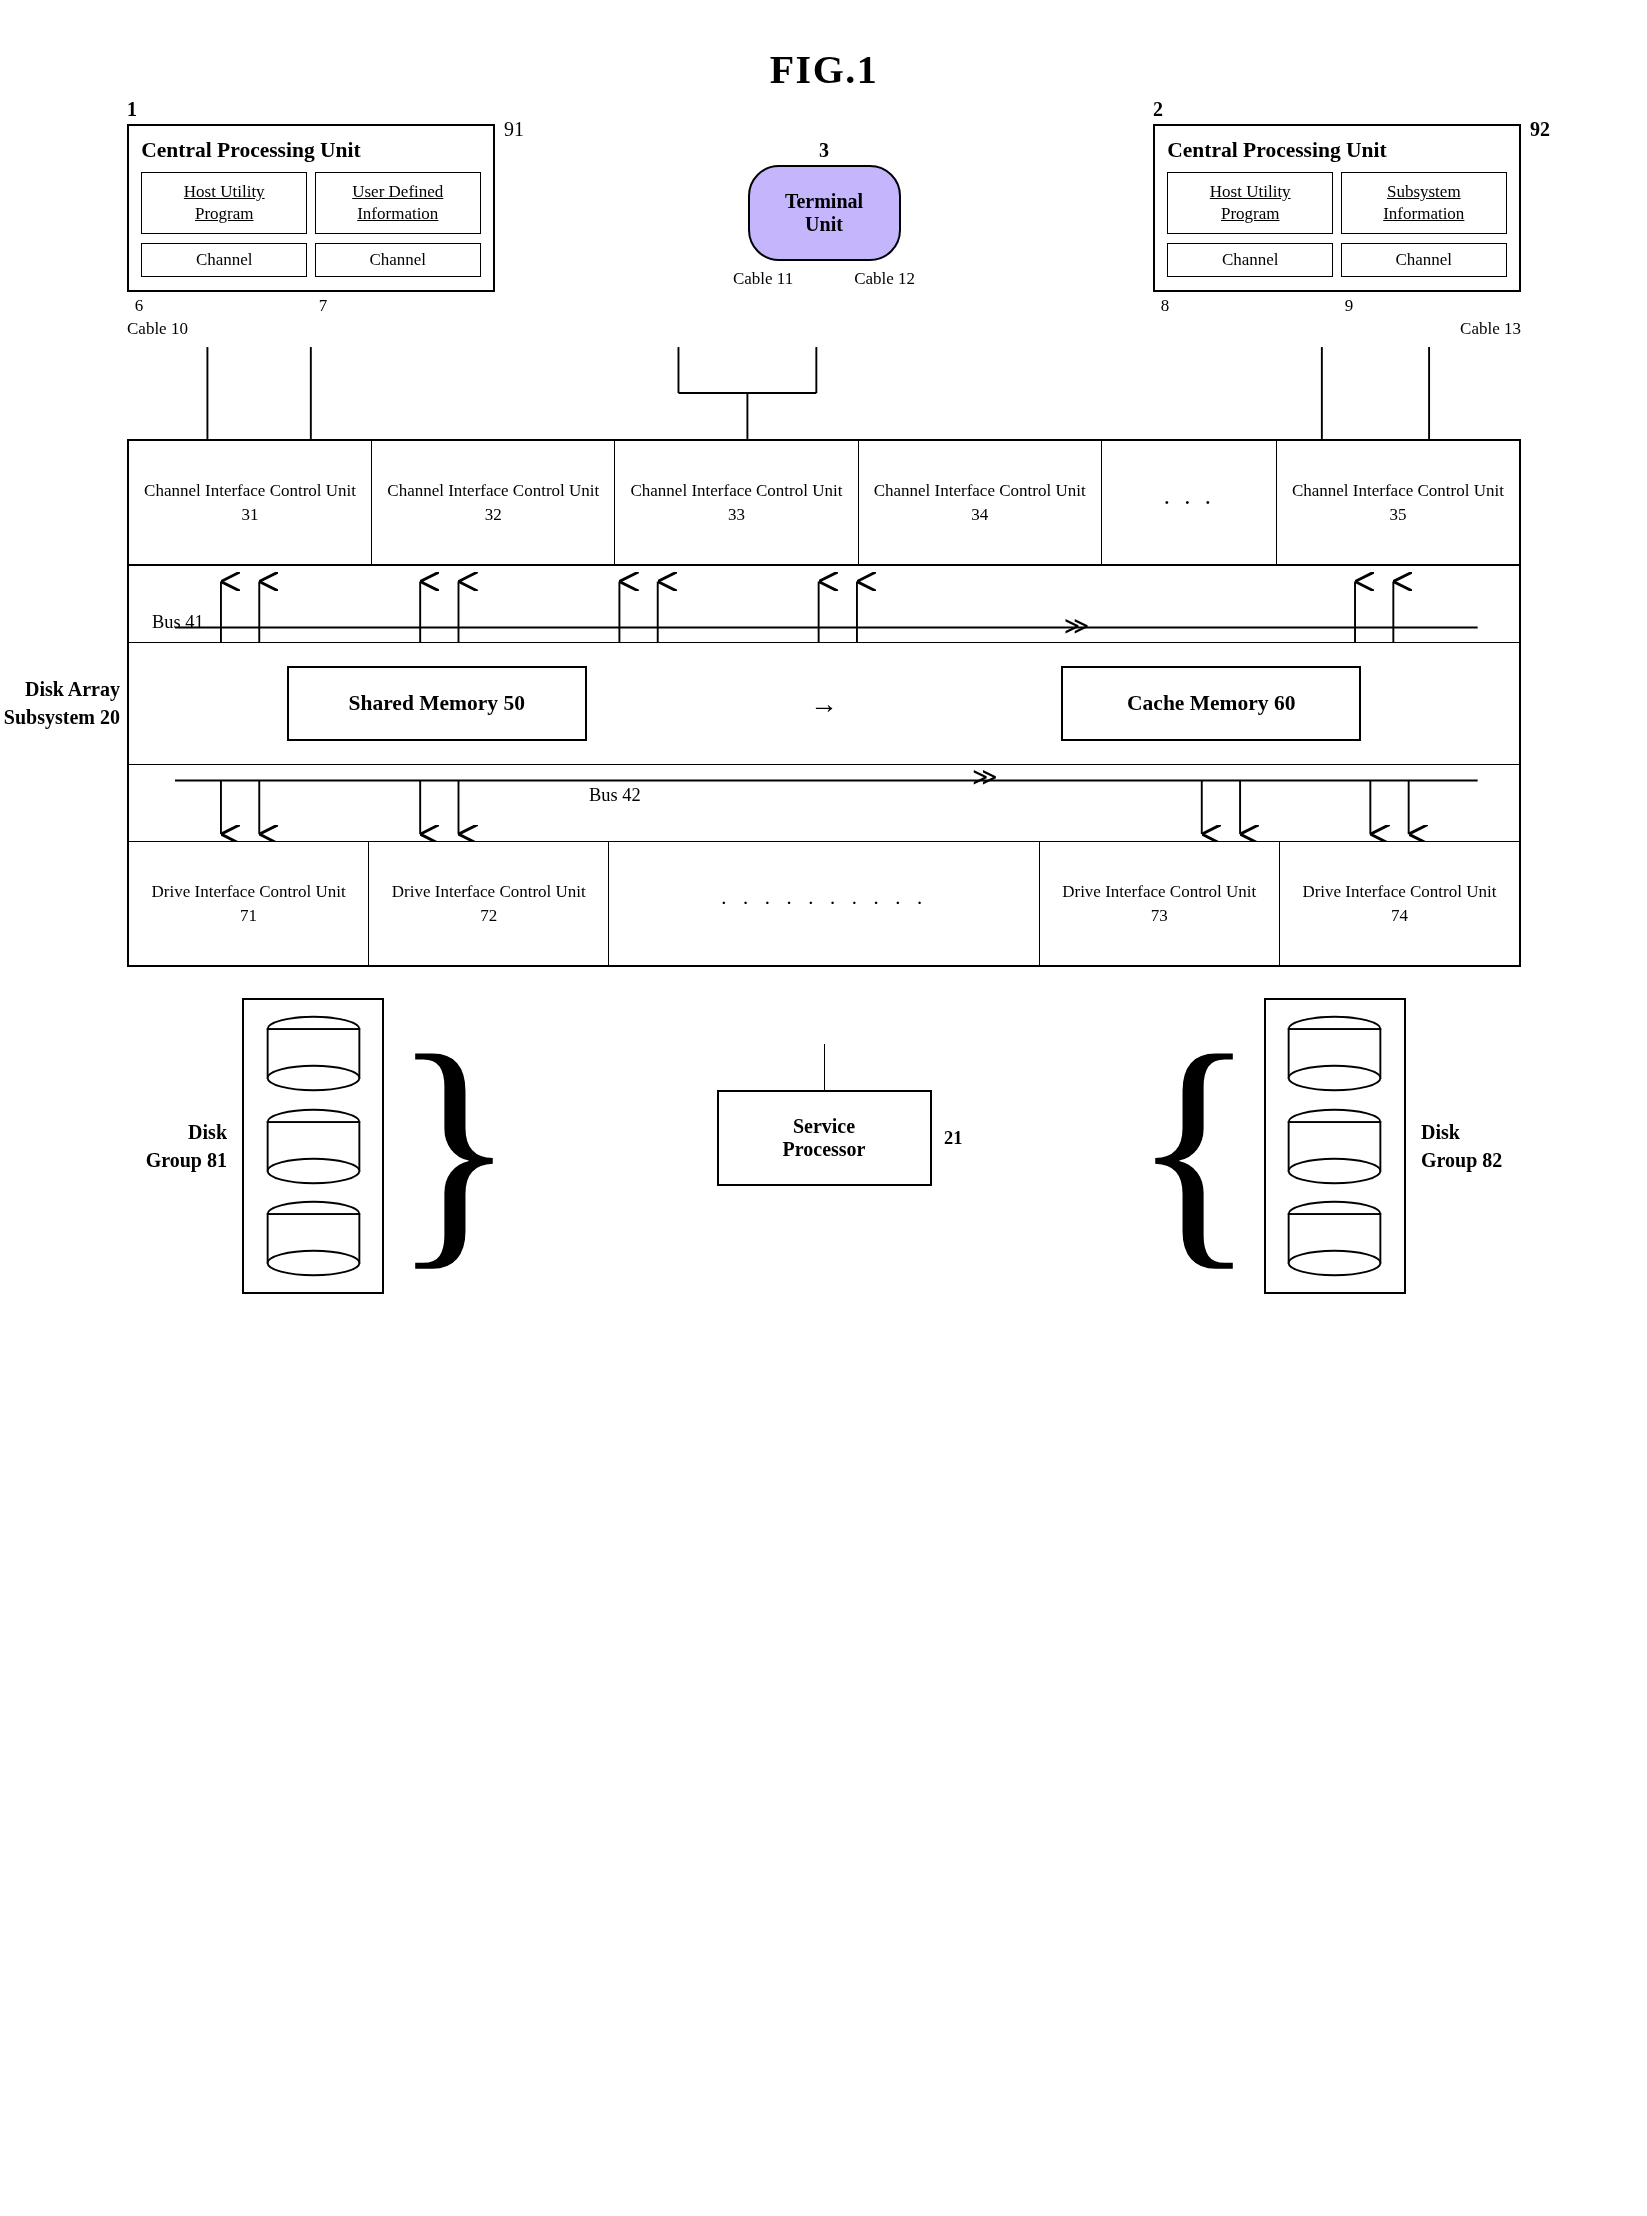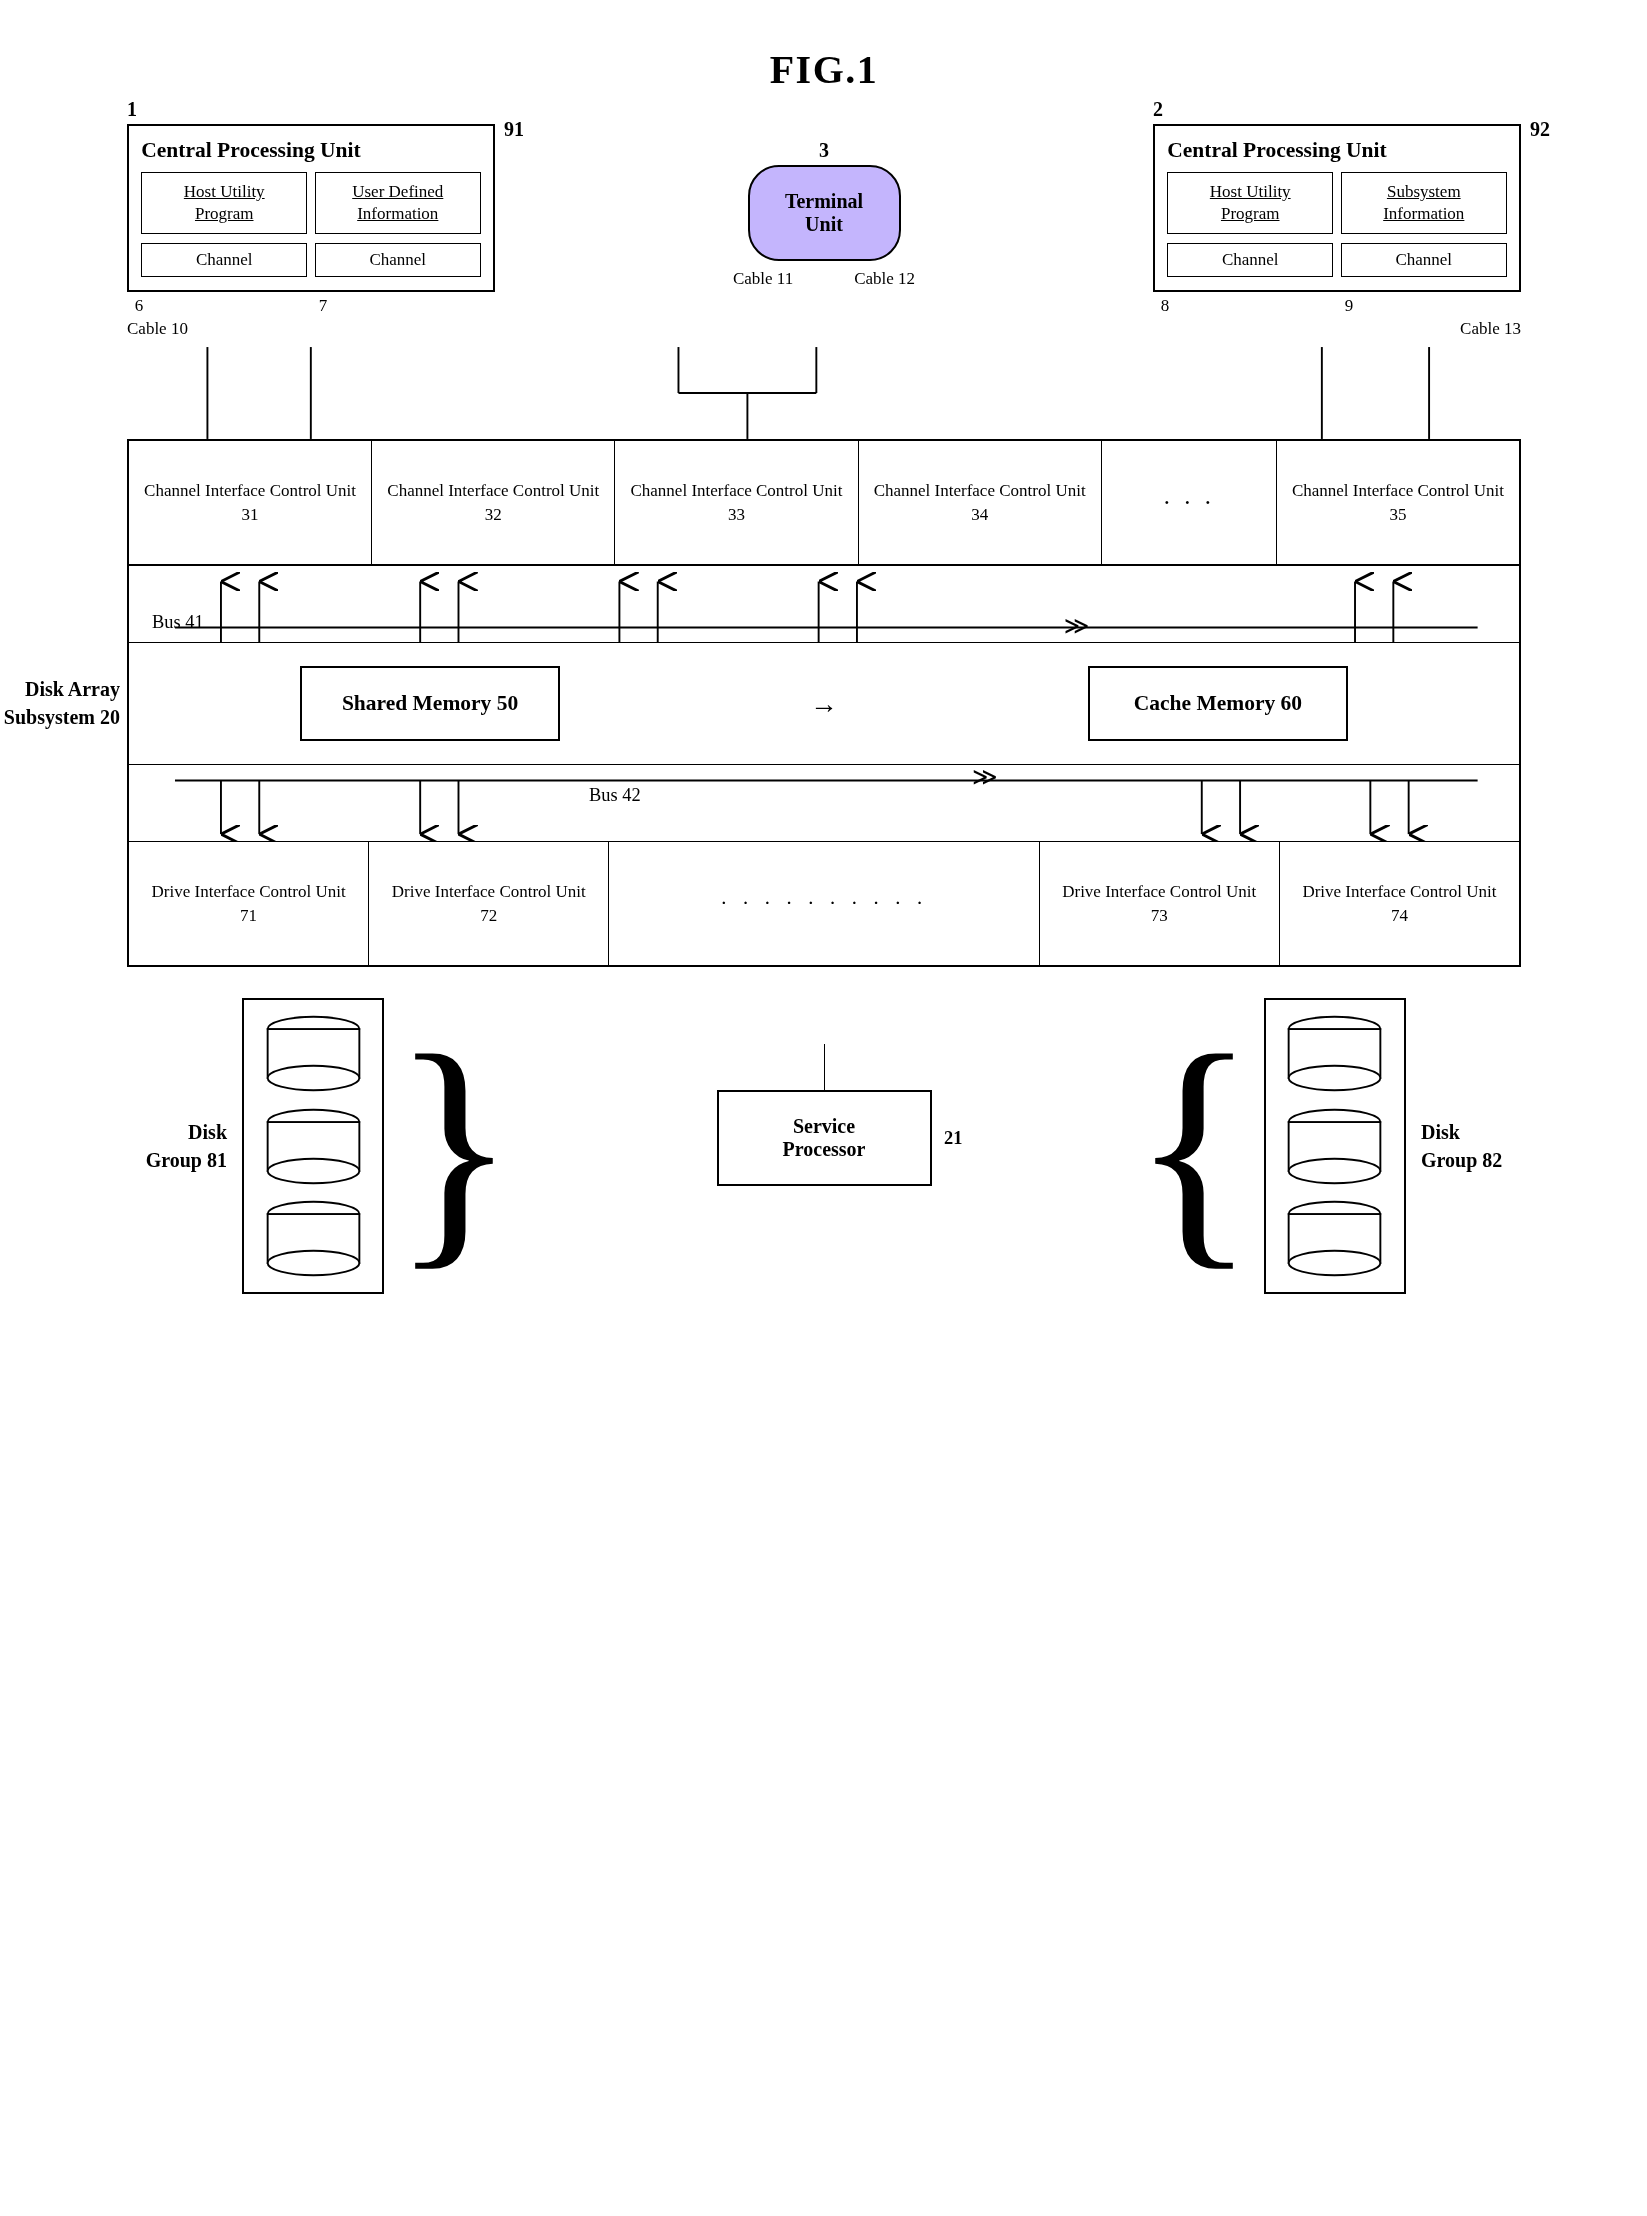--- a/index.html
+++ b/index.html
@@ -145,21 +145,21 @@
       letter-spacing: 3.1px;
       border-right: 1.5px solid #000;
     }
 
     .memory-box {
       border: 2.3px solid #000;
       padding: 23px 38px;
       font-size: 21.5px;
       font-weight: bold;
       text-align: center;
-      width: 260px;
+      width: 300px;
     }
 
     
     .diuc-row {
       display: flex;
       border-top: 1.5px solid #000;
     }
 
     .diuc-box {
       border-right: 1.5px solid #000;
@@ -211,21 +211,21 @@
       <div class="cpu-box">
         <div class="cpu-label">Central Processing Unit</div>
         <div class="cpu-inner-row">
           <div class="cpu-inner-box">Host Utility Program</div>
           <div class="cpu-inner-box">User Defined Information</div>
         </div>
         <div class="cpu-channel-row">
           <div class="cpu-channel-box">Channel</div>
           <div class="cpu-channel-box">Channel</div>
         </div>
-        <div style="font-size:20px; font-weight:bold; position:absolute; top:-7.7px; right:-31px;">91</div>
+        <div style="font-size:20px; font-weight:normal; position:absolute; top:-7.7px; right:-31px;">91</div>
       </div>
 
       <div style="display:flex; width:368px; margin-top:4.6px; font-size:17px;">
         <div style="flex:1; padding-left:7.7px;">6</div>
         <div style="flex:1; padding-left:7.7px;">7</div>
       </div>
       <div style="font-size:17px; margin-top:3.1px;">Cable 10</div>
     </div>
 
     <div style="display:flex; flex-direction:column; align-items:center; margin-top:15.3px;">

